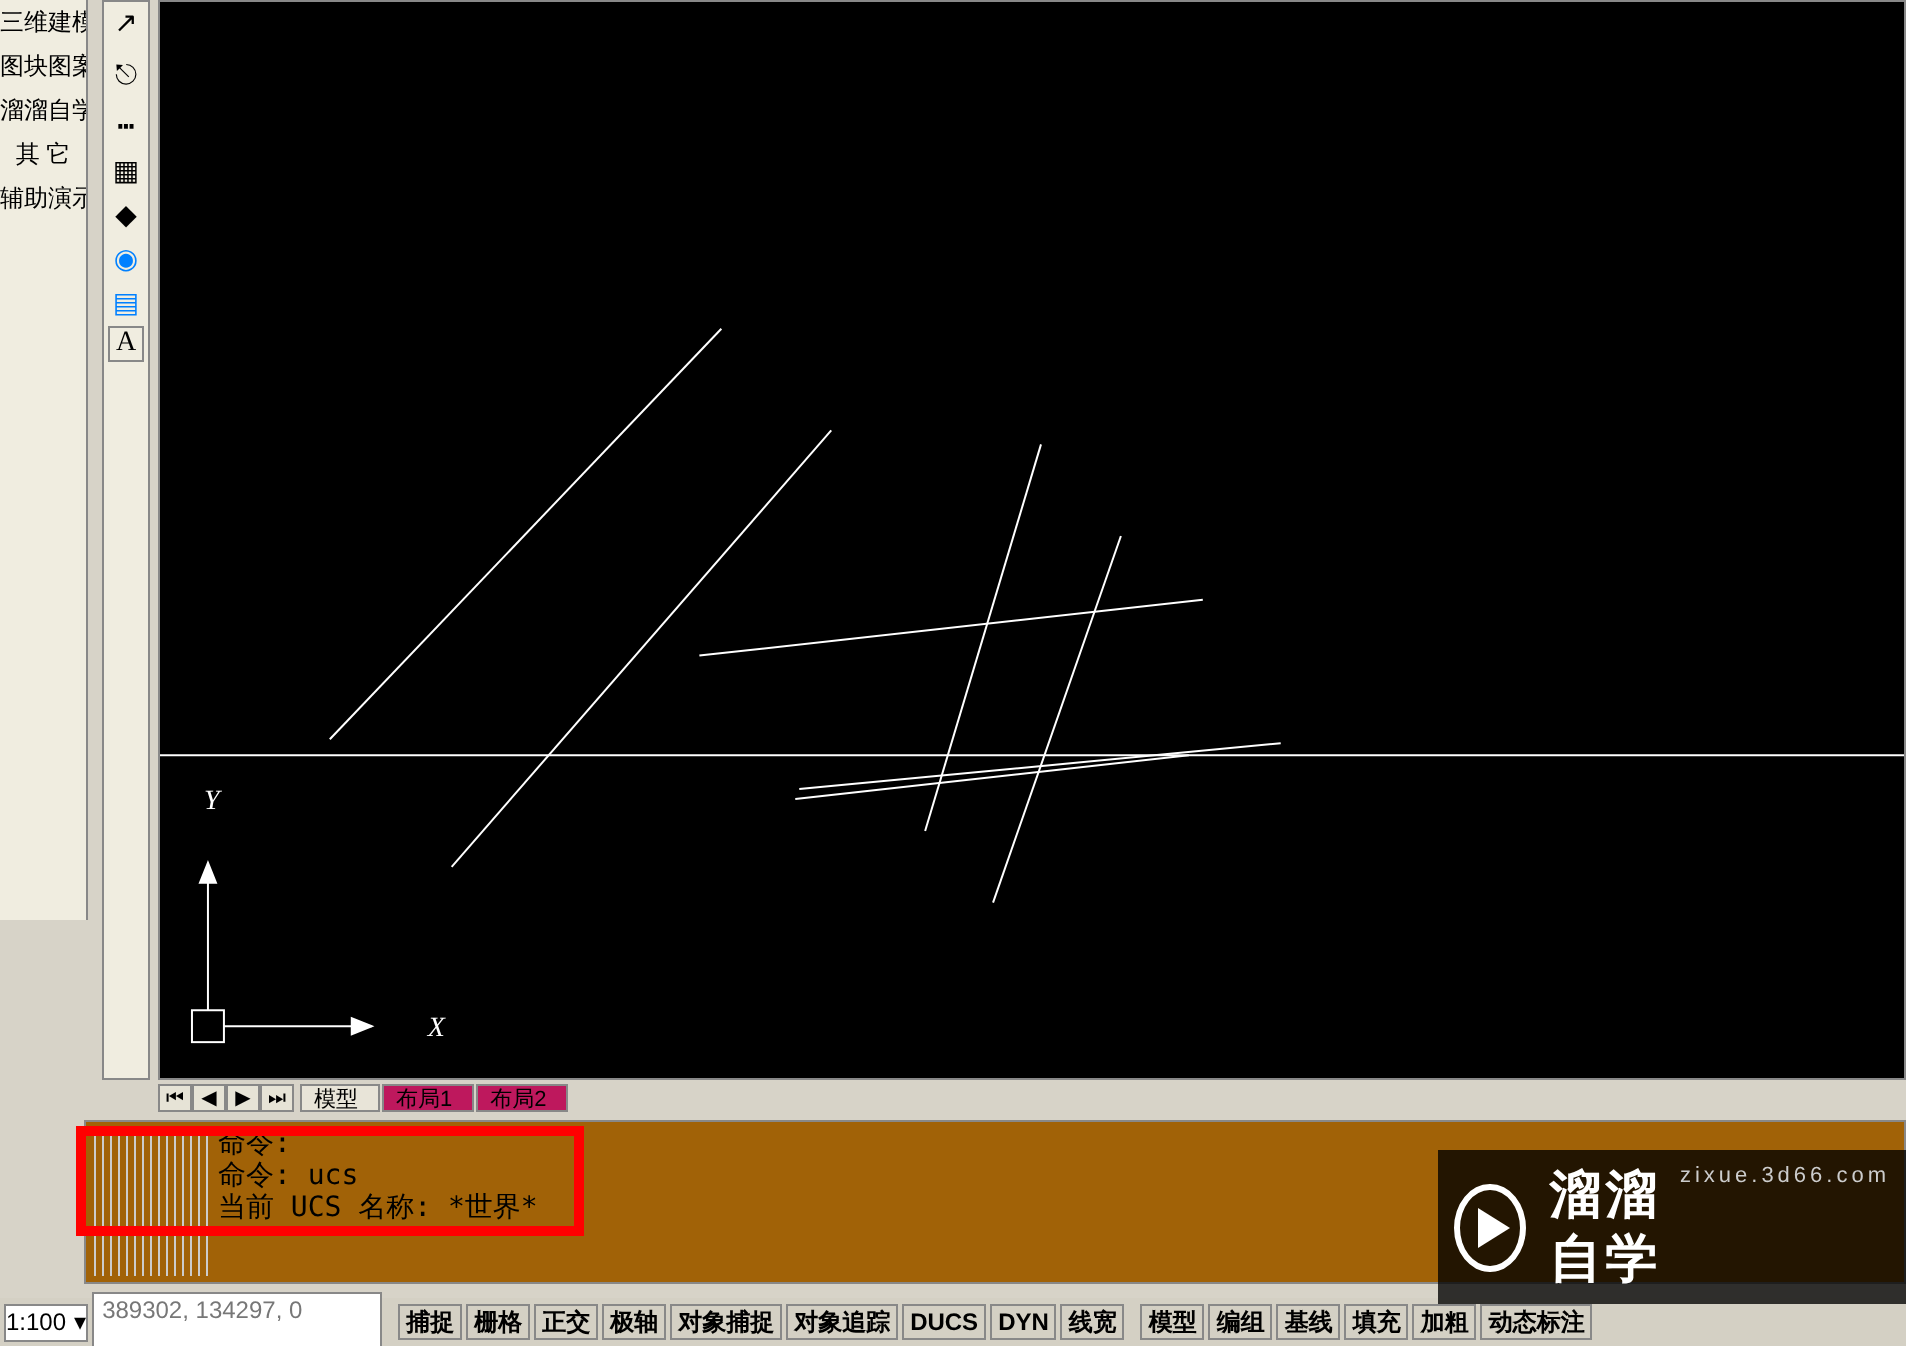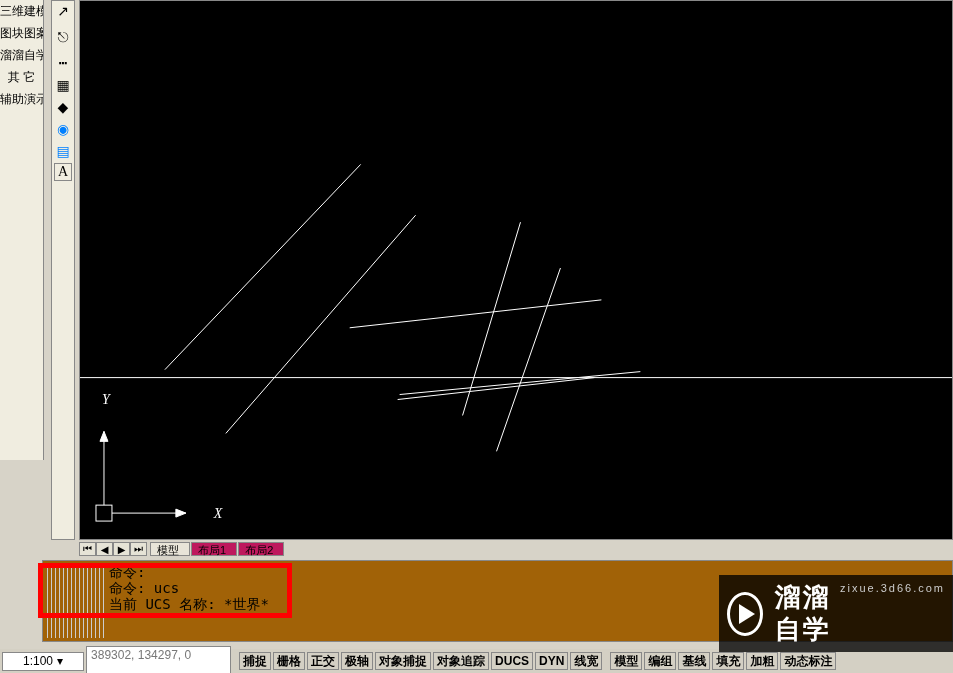--- a/index.html
+++ b/index.html
@@ -31,21 +31,21 @@
 .cmd-area { position:absolute; left:0; top:560px; right:0; height:82px; background:#a16207; border:1px solid #888; font-family:"Microsoft YaHei",SimSun,monospace;margin-left:42px; }
 .cmd-history { position:absolute; left:66px; top:3px; right:2px; height:55px; overflow:hidden; line-height:16px; white-space:pre; font-size:14px; }
 .cmd-prompt-row { position:absolute; left:66px; top:59px; right:2px; height:20px; line-height:20px; font-size:14px; }
 .cmd-grip { position:absolute; left:4px; top:5px; width:58px; height:72px; background:repeating-linear-gradient(90deg,#ccc,#ccc 1px,transparent 1px,transparent 4px); }
 
 
 .red-box { position:absolute; left:38px; top:563px; width:254px; height:55px; border:5px solid #f00; pointer-events:none; }
 
 
 .status-bar { position:absolute; left:0; bottom:0; right:0; height:24px; background:#d4d0c4; display:flex; align-items:center; padding:0 2px; gap:2px; font-size:12px; }
-.status-bar .scale { background:#fff; border:1px solid #888; padding:1px 20px; height:19px; display:flex; align-items:center; }
+.status-bar .scale { background:#fff; border:1px solid #888; padding:1px 0; height:19px; display:flex; align-items:center; }
 .status-bar .coord { background:#fff; border:1px solid #888; padding:1px 4px; height:30px; width:145px; color:#777; }
 .status-bar .sbtn { height:18px; border:1px solid #888; background:#d4d0c4; padding:0 3px; display:flex; align-items:center; cursor:pointer; white-space:nowrap;font-weight:bold; }
 .status-bar .gap { width:4px; }
 
 
 .watermark { position:absolute; right:0; top:575px; width:234px; height:77px; background:rgba(0,0,0,.78); display:flex; align-items:center; justify-content:center; color:#fff; gap:12px; padding:0 8px; }
 .watermark .play { width:44px; height:44px; border:3px solid #fff; border-radius:50%; display:flex; align-items:center; justify-content:center; }
 .watermark .play::after { content:""; border-left:16px solid #fff; border-top:10px solid transparent; border-bottom:10px solid transparent; margin-left:4px; }
 .watermark .txt { display:flex; flex-direction:row; line-height:1.2; }
 .watermark .txt .big { font-size:26px; font-weight:700; letter-spacing:2px; }

